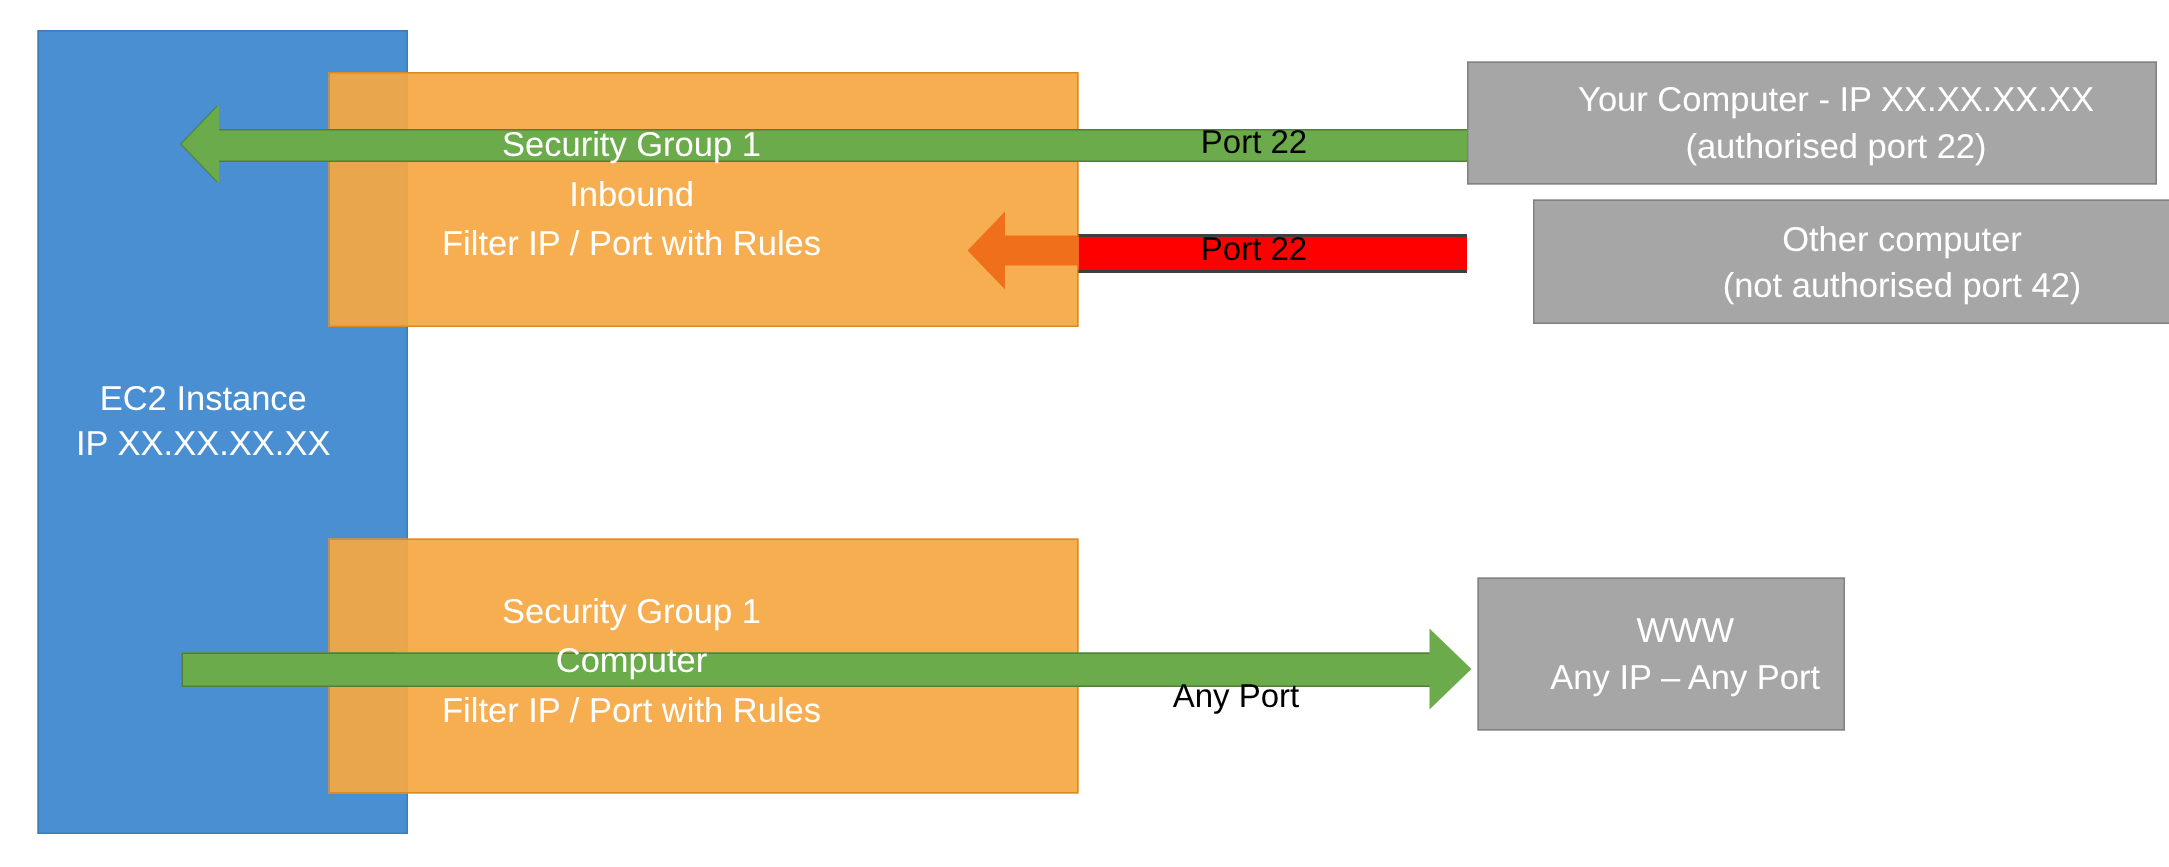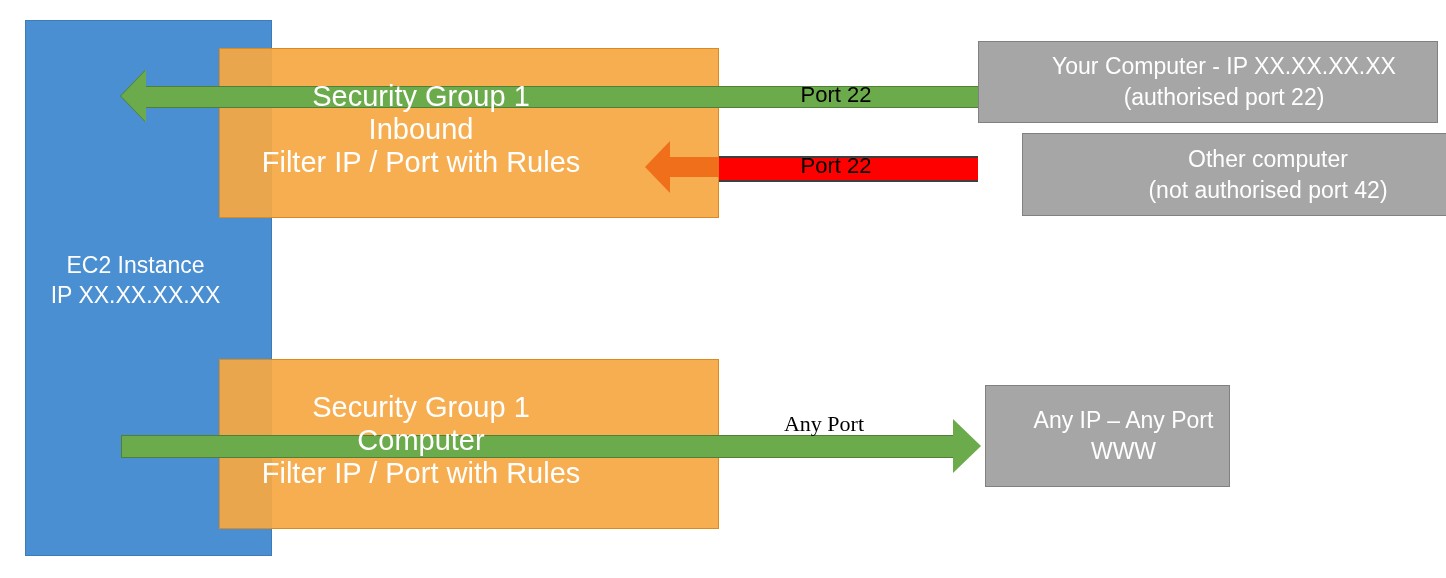--- a/index.html
+++ b/index.html
@@ -55,21 +55,21 @@
   .sg-outbound {
     left: 219px;
     top: 359px;
     width: 500px;
     height: 170px;
   }
   .sg-text {
     width: 404px;
     text-align: center;
     color: #ffffff;
-    font-size: 29px;
+    font-size: 23px;
     line-height: 33px;
     pointer-events: none;
   }
   .sg-text-inbound { left: 219px; top: 80px; }
   .sg-text-outbound { left: 219px; top: 391px; }
 
   
   .green-bar-in {
     left: 145px;
     top: 86px;
@@ -146,21 +146,21 @@
   .port-label {
     color: #000000;
     font-size: 22px;
     line-height: 22px;
     text-align: center;
     pointer-events: none;
     white-space: nowrap;
   }
   .port-in-ok  { left: 700px; top: 84px;  width: 272px; }
   .port-in-bad { left: 700px; top: 155px; width: 272px; }
-  .port-out    { left: 700px; top: 413px; width: 248px; font-family: Liberation Serif, serif; }
+  .port-out    { left: 700px; top: 453px; width: 248px; }
 
   
   .grey-box {
     background: #a6a6a6;
     border: 1px solid #818181;
     box-sizing: border-box;
     display: flex;
     align-items: center;
     justify-content: center;
     color: #ffffff;
@@ -220,18 +220,18 @@
     </div>
   </div>
   <div class="abs grey-box grey-other">
     <div>
       <div>Other computer</div>
       <div>(not authorised port 42)</div>
     </div>
   </div>
   <div class="abs grey-box grey-www">
     <div>
+      <div>WWW</div>
       <div>Any IP – Any Port</div>
-      <div>WWW</div>
     </div>
   </div>
 
 </div>
 
 </body></html>

